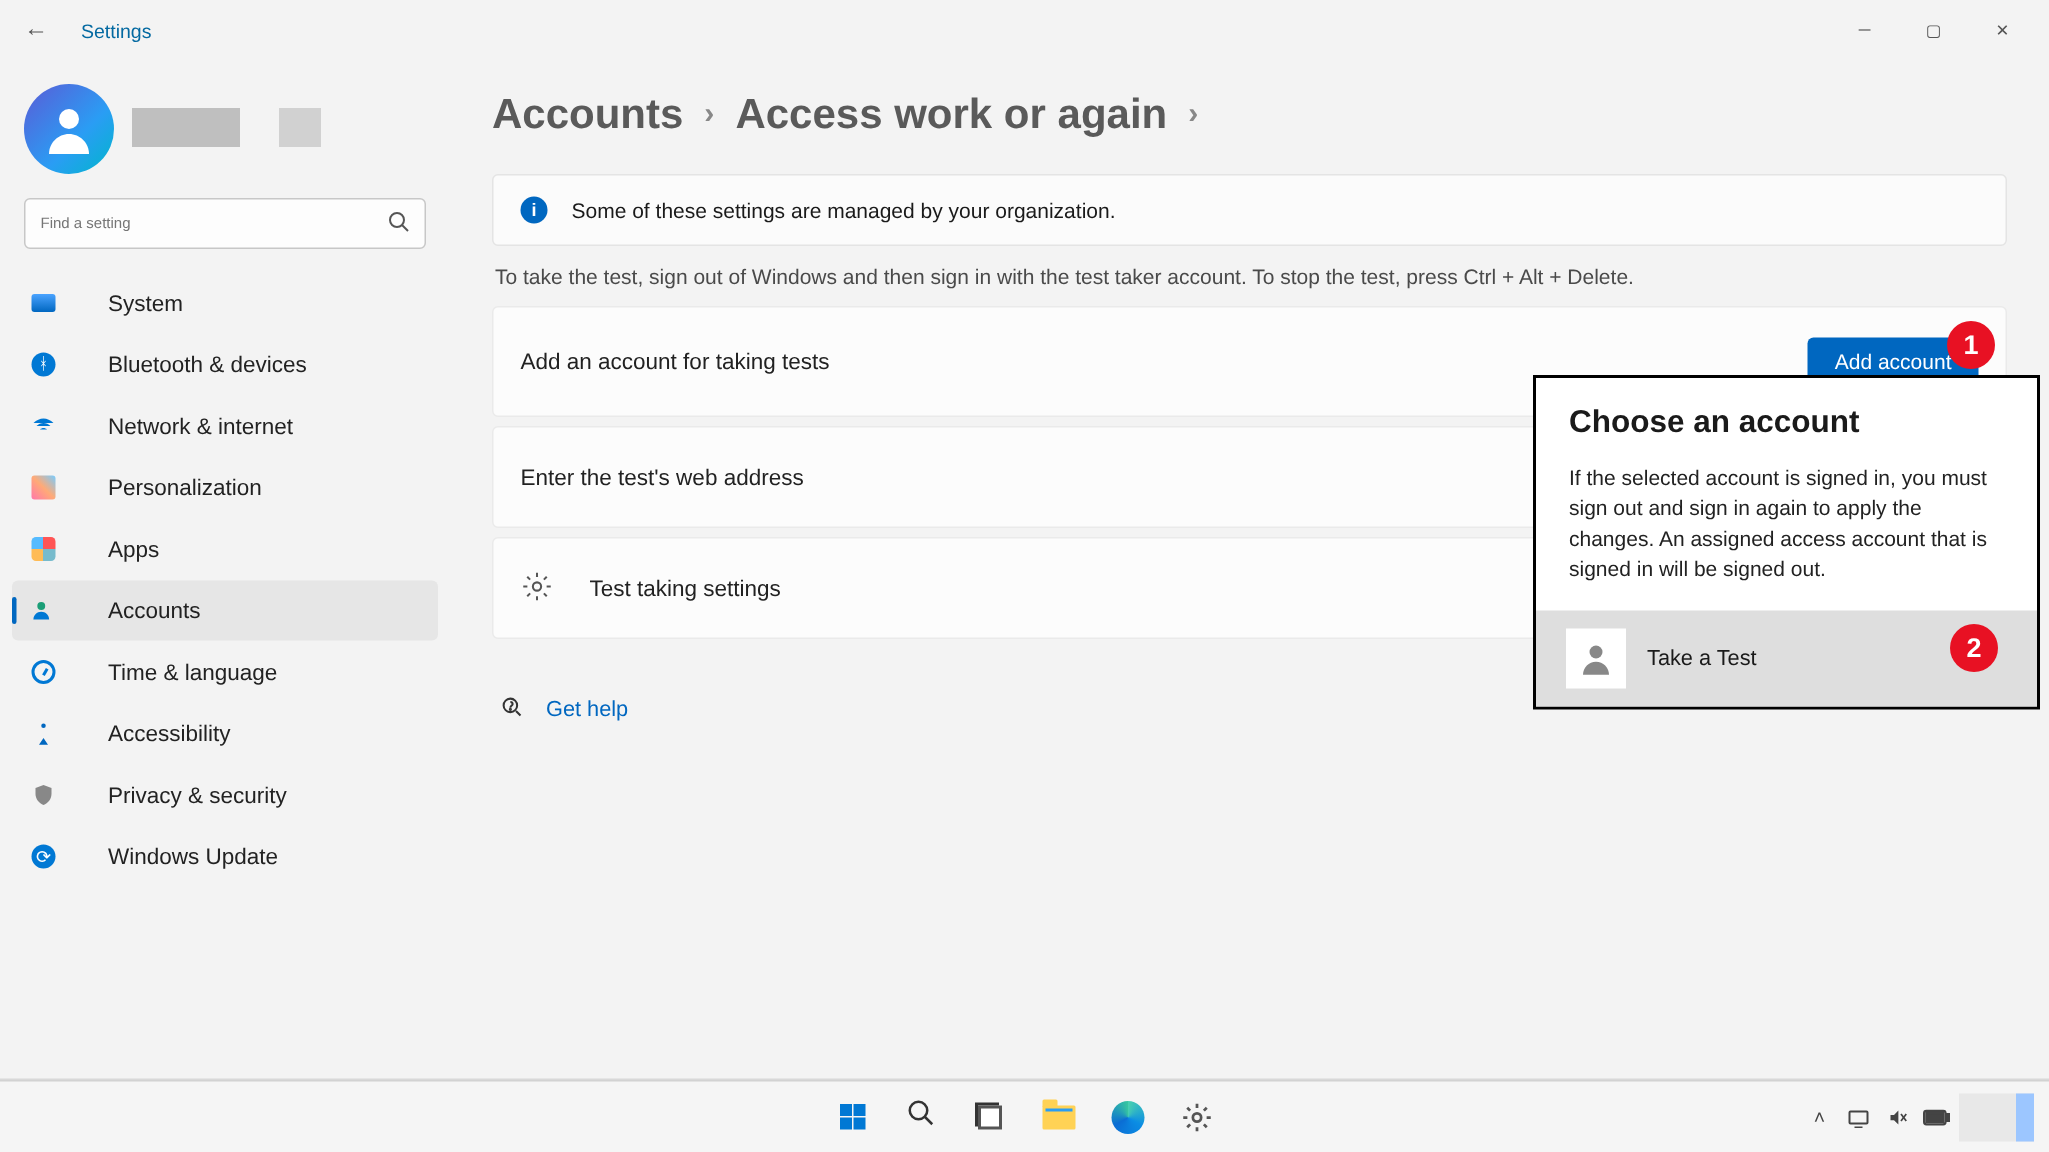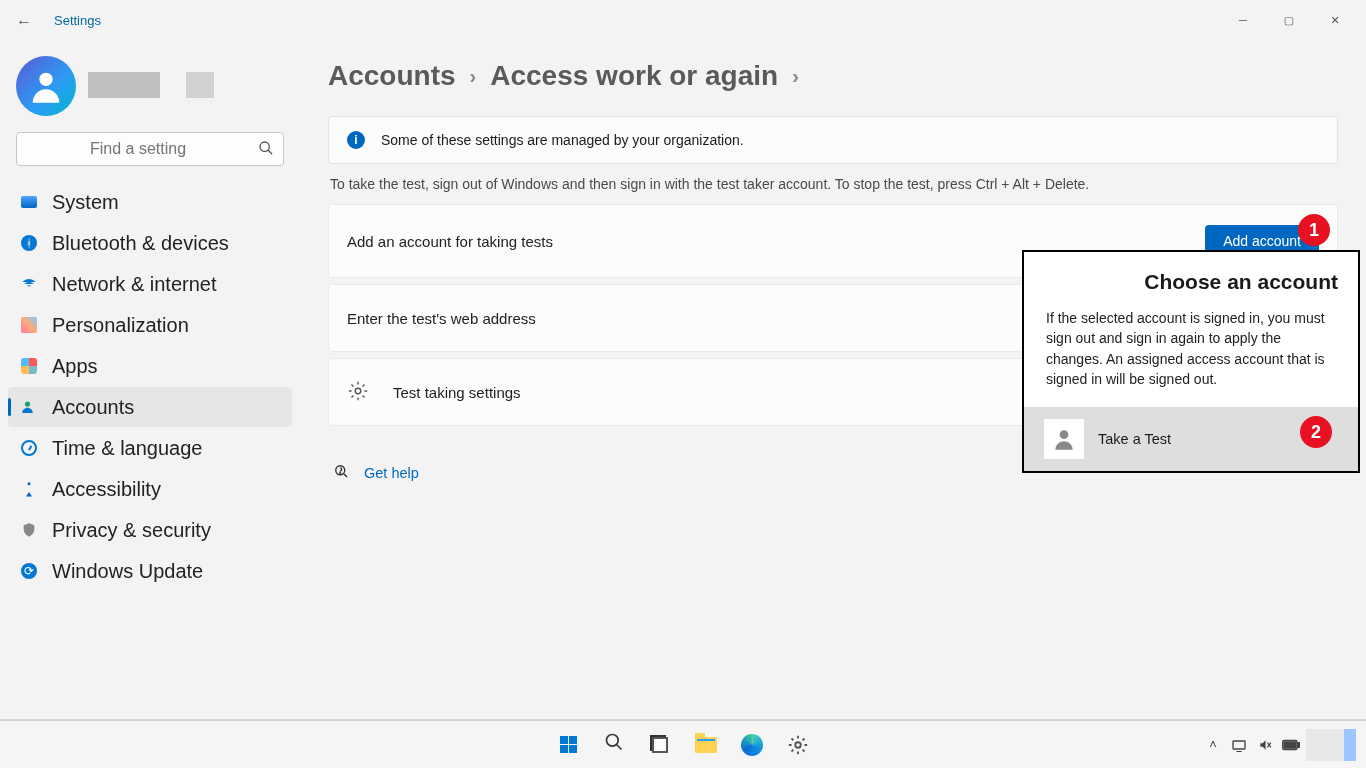--- a/index.html
+++ b/index.html
@@ -32,30 +32,30 @@
 .profile { display: flex; align-items: center; gap: 12px; padding: 8px 4px 16px 8px; }
 .avatar { width: 60px; height: 60px; border-radius: 50%; background: linear-gradient(135deg,#5b5bd6,#2a9df4 60%,#00b6cb); display:flex; align-items:center; justify-content:center; }
 .avatar svg { width: 40px; height: 40px; fill: #fff; }
 .profile .name-block { flex: 1; }
 .profile .redact-a { background: #bfbfbf; height: 26px; width: 72px; display:inline-block; }
 .profile .redact-b { background: #d1d1d1; height: 26px; width: 28px; display:inline-block; margin-left: 26px; }
 
 .search-wrap { padding: 0 8px; margin-bottom: 16px; position: relative; }
 .search {
   width: 100%; height: 34px; border: 1px solid #c7c7c7; background: #fdfdfd;
-  border-radius: 4px; padding: 0 34px 0 10px; font-size: 16px; color:#555;text-align:center;
+  border-radius: 4px; padding: 0 34px 0 10px; font-size: 10px; color:#555;
 }
 .search-wrap .search-icon { position:absolute; right: 18px; top: 8px; color:#555; }
 
 .navlist { list-style:none; }
 .navlist li { display:flex; align-items:center; gap:14px; padding: 0 12px; height:40px; border-radius:4px; margin-bottom:1px; }
 .navlist li.active { background: #e6e6e6; position:relative; }
 .navlist li.active::before { content:""; position:absolute; left:0; top:11px; bottom:11px; width:3px; background:#0067c0; border-radius:2px; }
 .navlist li .nav-icon { width:18px; height:18px; display:flex; align-items:center; justify-content:center; }
-.navlist li span.label { font-size: 20px; color:#222; }
+.navlist li span.label { font-size: 15px; color:#222;margin-left:20px; }
 
 
 .i-system{background:linear-gradient(#4aa3ff,#0067c0);border-radius:2px;width:16px;height:12px;}
 .i-bt{width:16px;height:16px;border-radius:50%;background:#0078d4;color:#fff;font-size:11px;display:flex;align-items:center;justify-content:center;}
 .i-net svg{width:16px;height:16px;fill:#0078d4;}
 .i-pers{background:linear-gradient(45deg,#f7a,#fa7,#7cf);width:16px;height:16px;border-radius:2px;}
 .i-apps{width:16px;height:16px;display:inline-block;background:conic-gradient(#f55 0 25%,#7bc 0 50%,#fb5 0 75%,#5bf 0);border-radius:3px;}
 .i-acc svg{width:18px;height:18px;}
 .i-time{width:16px;height:16px;border:2px solid #0078d4;border-radius:50%;position:relative;}
 .i-time::after{content:"";position:absolute;left:5px;top:3px;width:1.5px;height:5px;background:#0078d4;transform-origin:bottom;transform:rotate(30deg);}
@@ -87,21 +87,21 @@
 .help-row { display:flex; align-items:center; gap:14px; margin-top: 36px; margin-left:4px; }
 .help-row .h-icon { color:#333; }
 .help-row a { color:#0067c0; text-decoration:none; font-size:14.5px; }
 
 
 .popup {
   position:absolute; border:2px solid #000; background:#fff;
   width: 338px; left: 1022px; top: 250px;
 }
 .popup .p-body { padding: 18px 20px 18px 22px; }
-.popup h3 { font-size:21px; font-weight:600; margin-bottom:14px;text-align:right; }
+.popup h3 { font-size:21px; font-weight:600; margin-bottom:14px; }
 .popup p { font-size:14px; color:#222; line-height:1.45; }
 .popup .acct-row { background:#dedede; padding: 12px 20px; display:flex; align-items:center; gap:14px; }
 .popup .acct-ava { width:40px;height:40px;background:#fff;display:flex;align-items:center;justify-content:center;}
 .popup .acct-ava svg{width:26px;height:26px;fill:#888;}
 .popup .acct-name { font-size:14.5px; }
 
 
 .badge { position:absolute; width:32px; height:32px; border-radius:50%; background:#e81123; color:#fff; display:flex; align-items:center; justify-content:center; font-size:18px; font-weight:600; }
 .badge.b1 { left: 1298px; top: 214px; }
 .badge.b2 { left: 1300px; top: 416px; }

